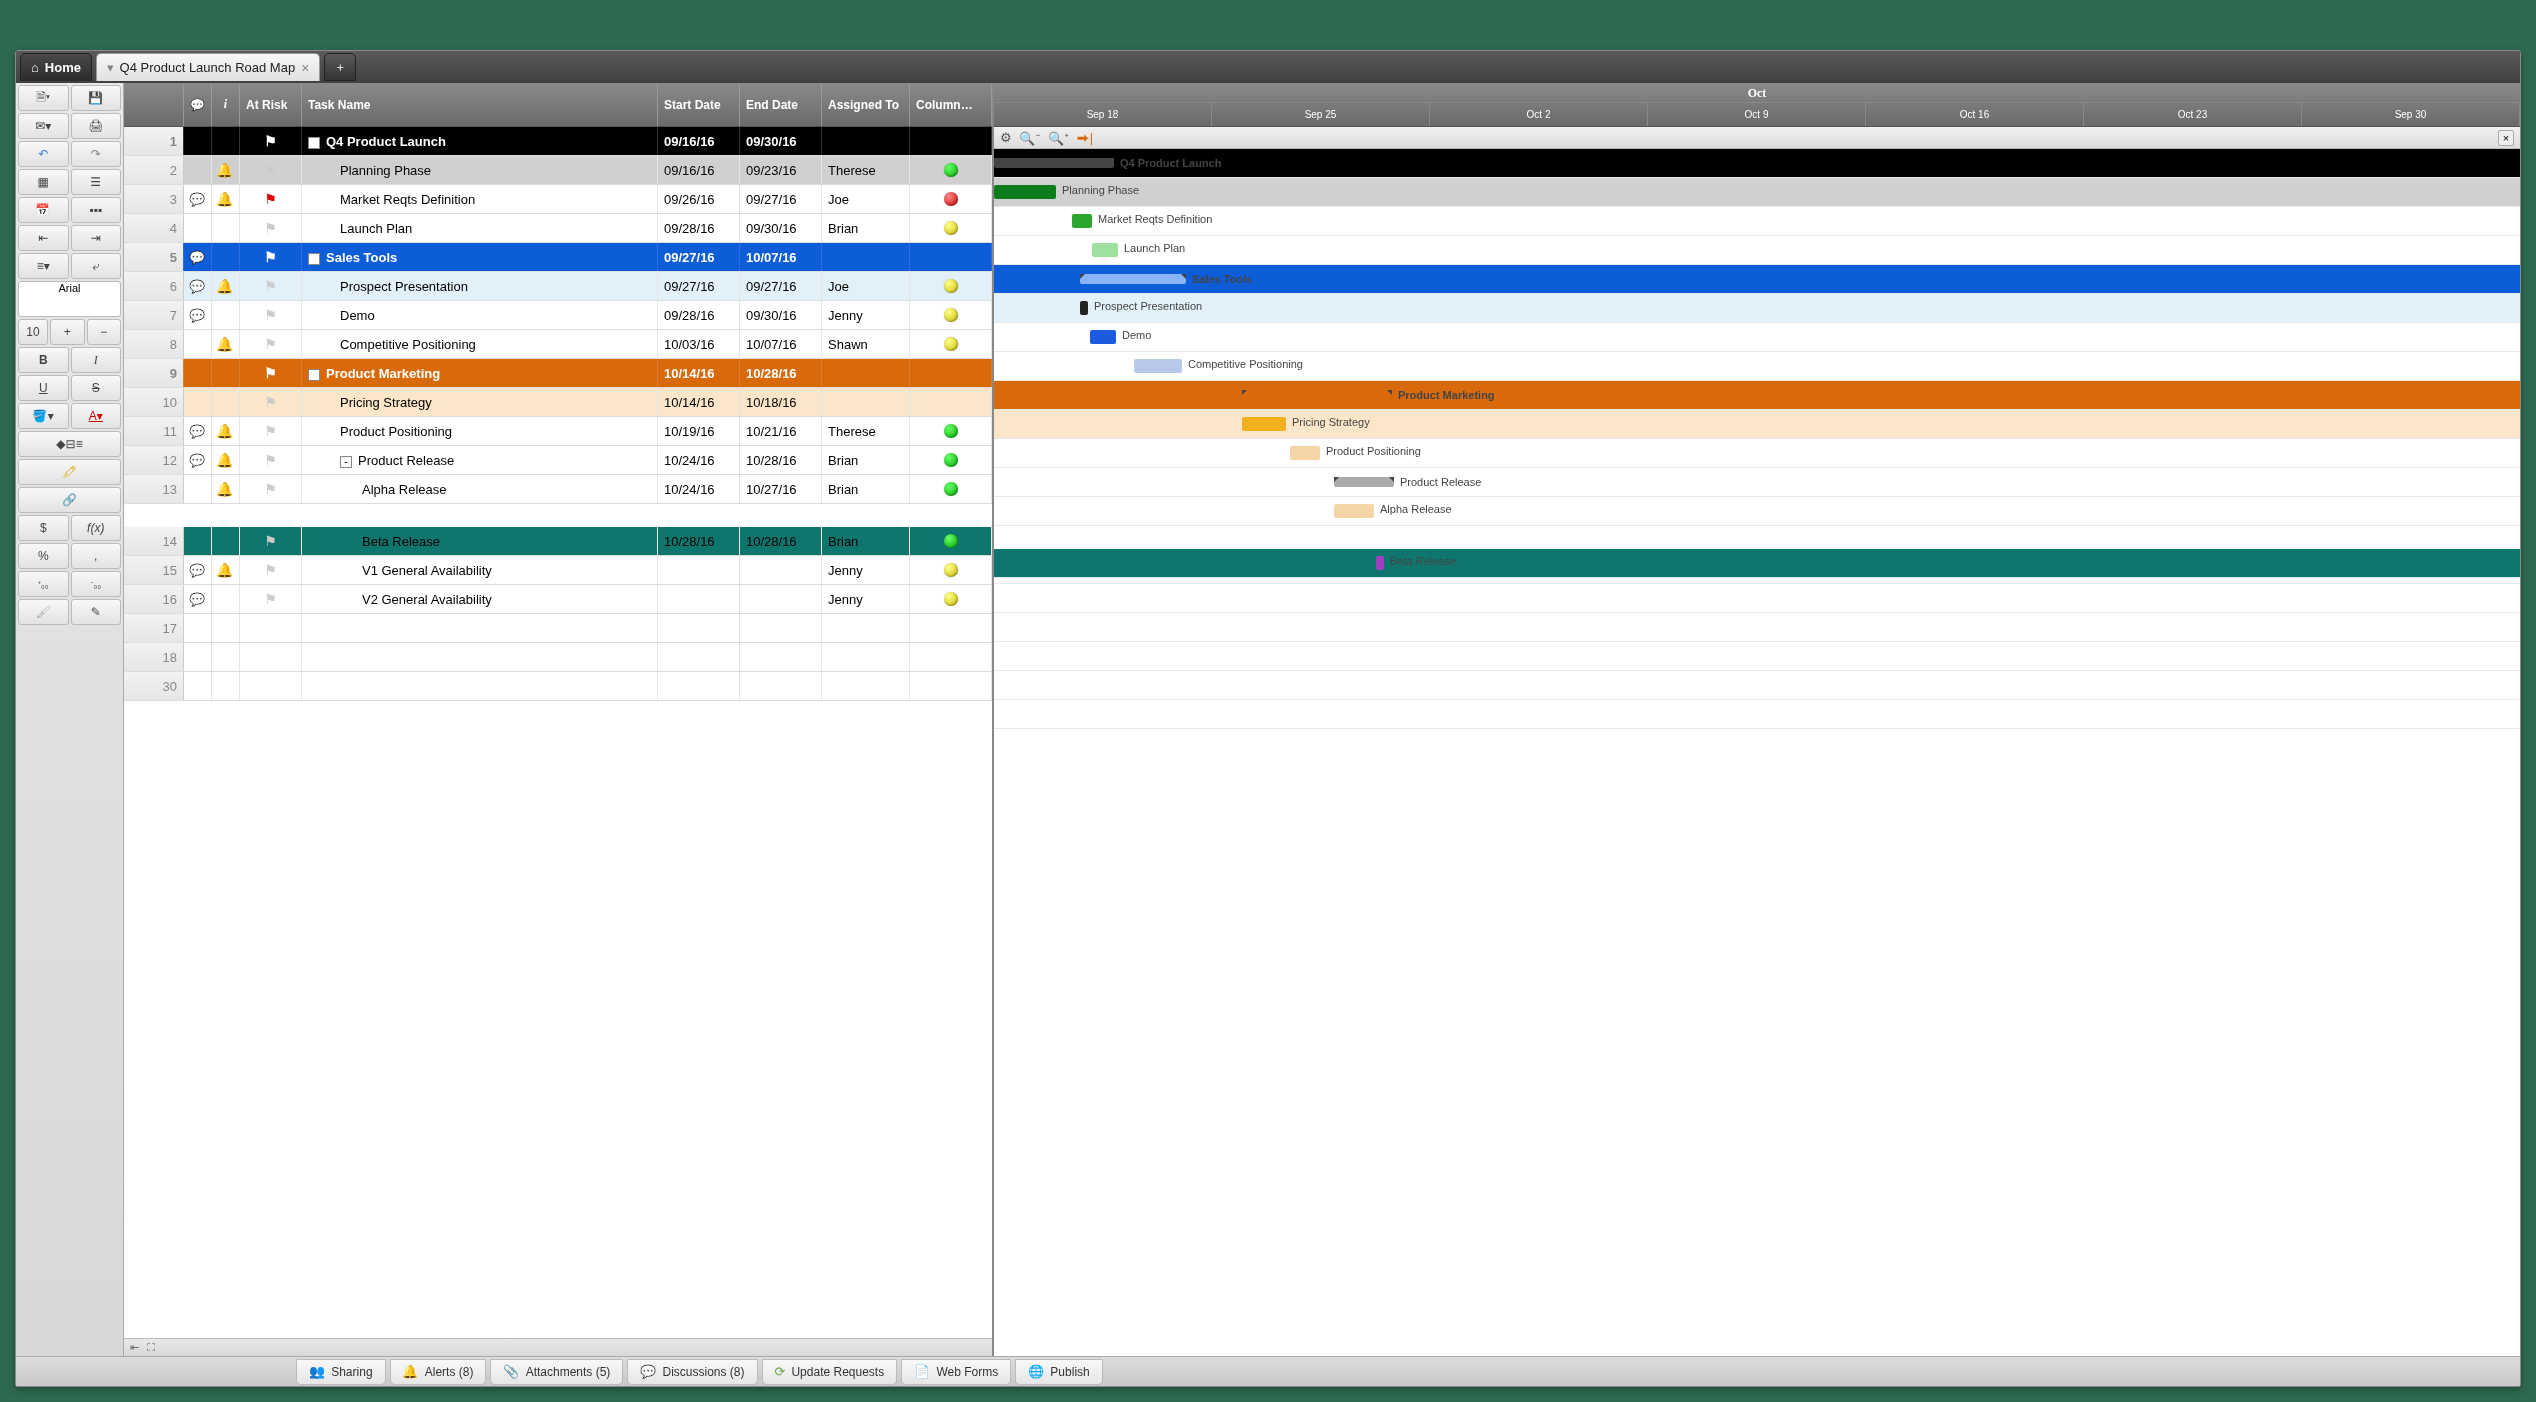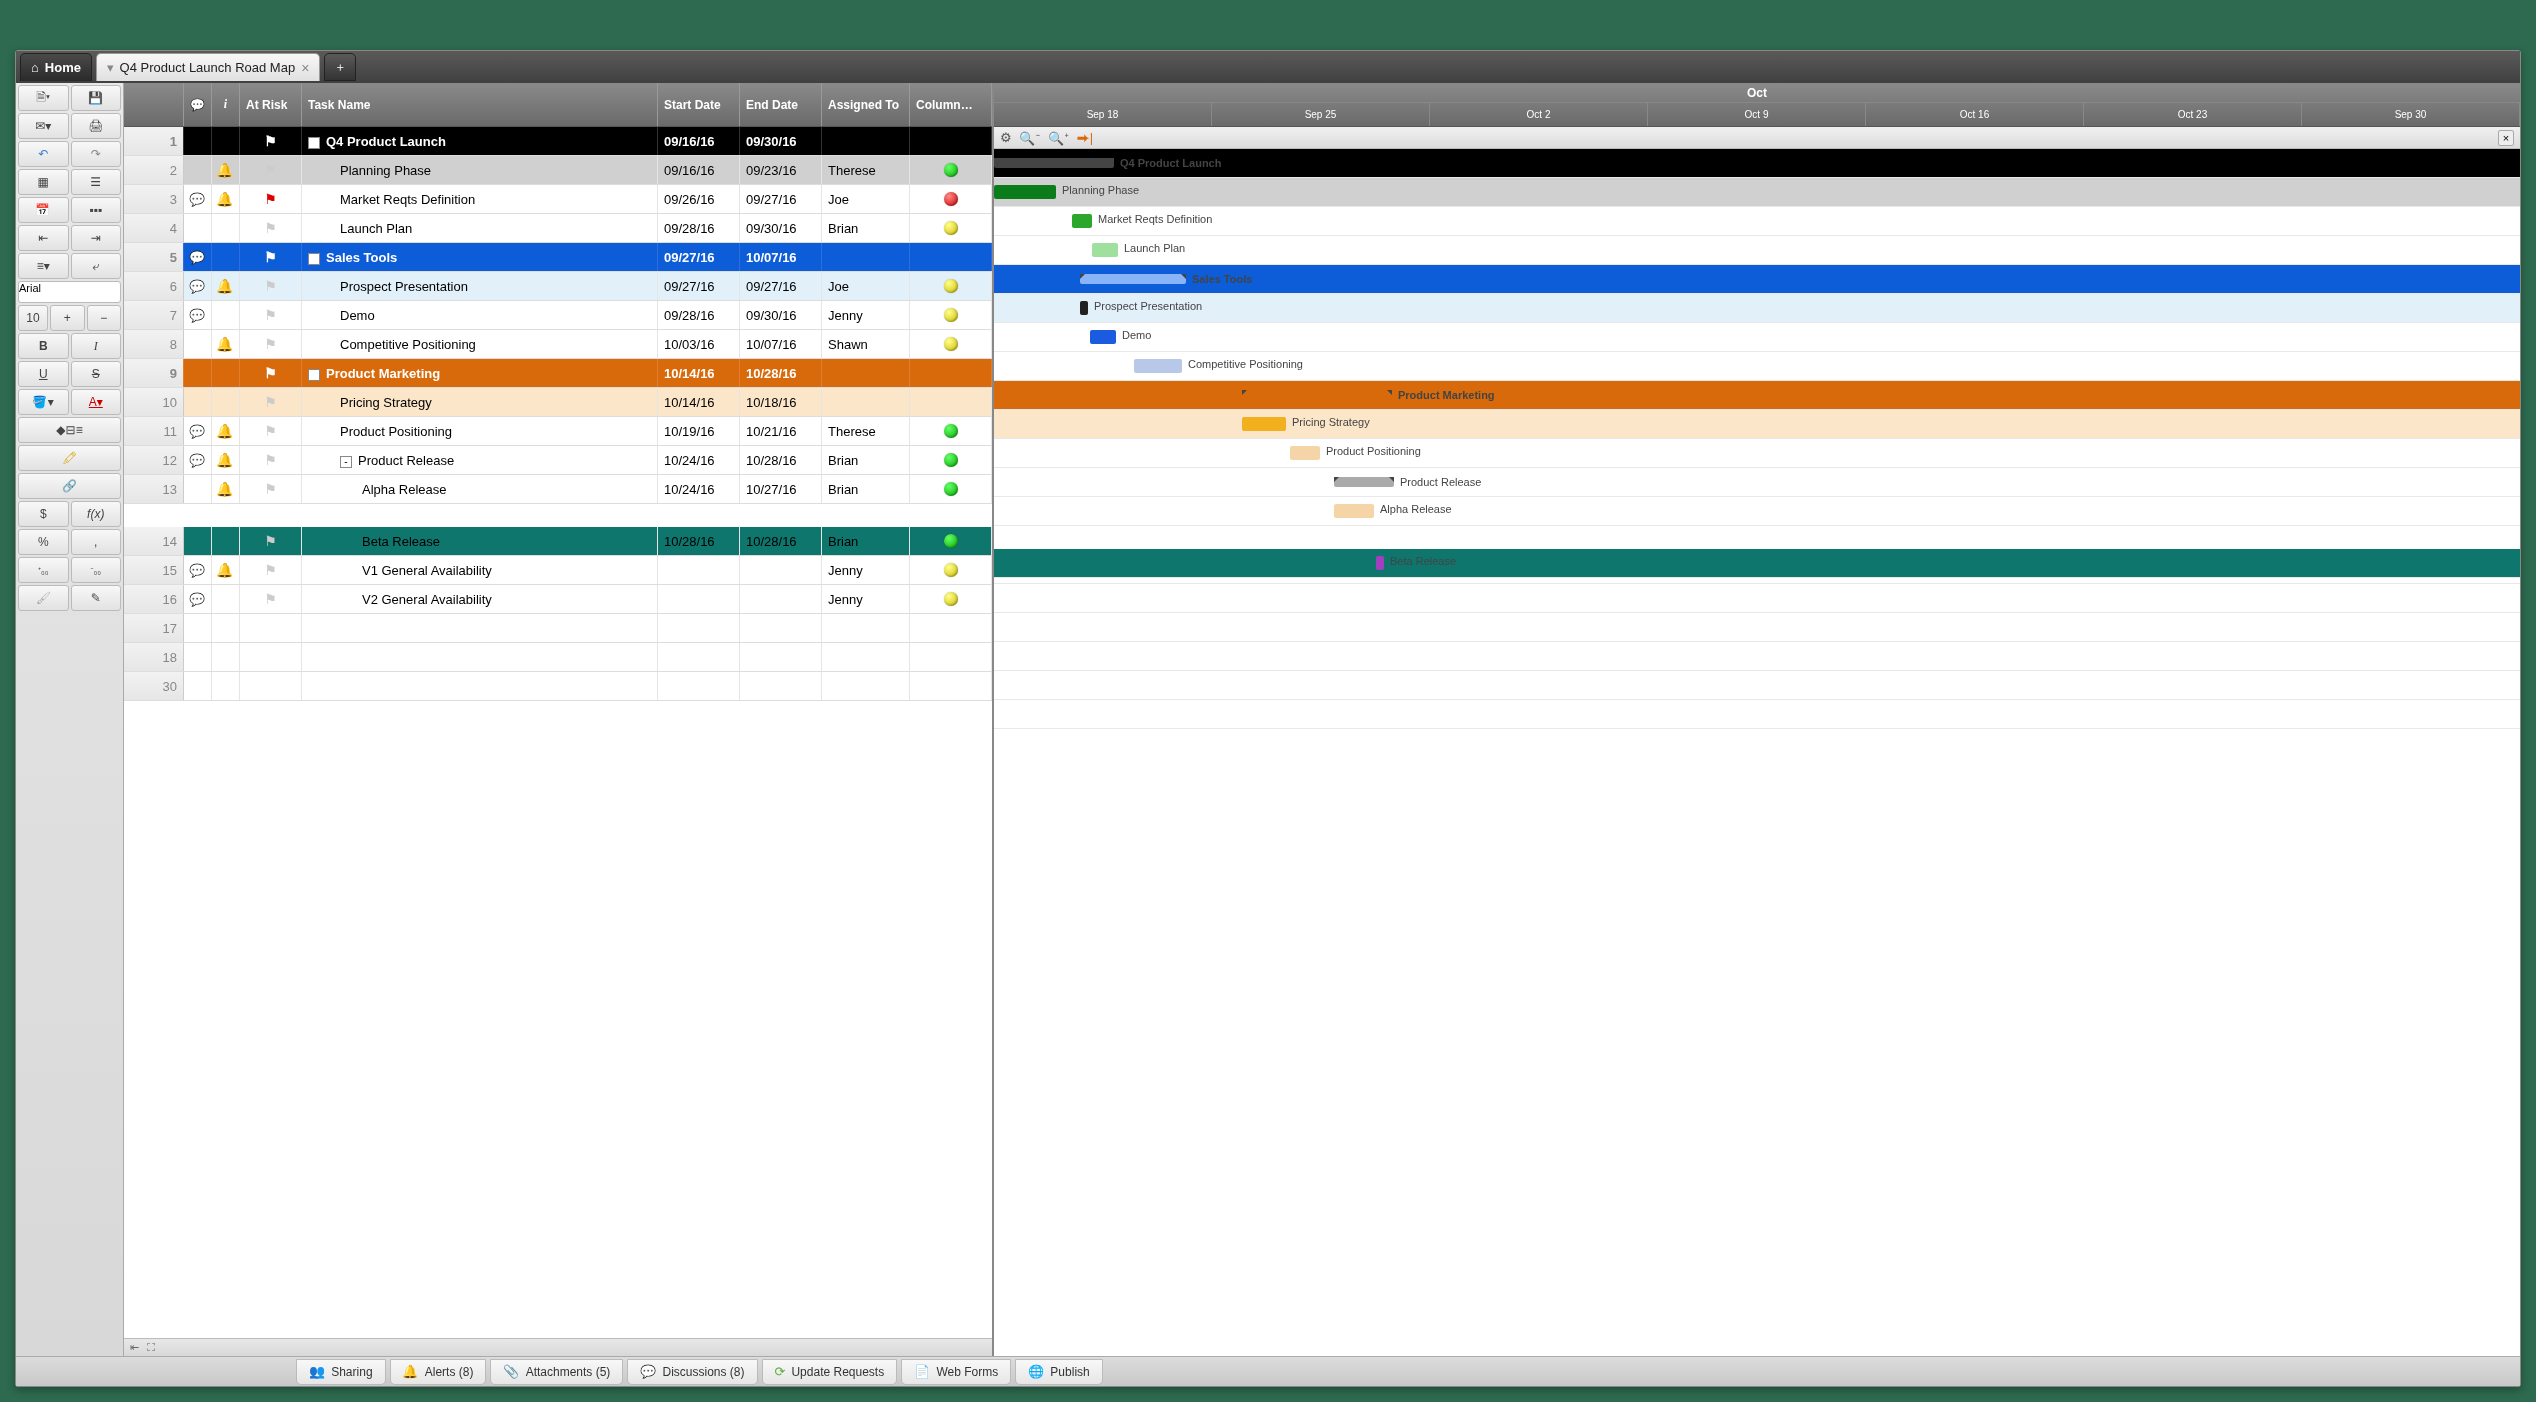--- a/index.html
+++ b/index.html
@@ -15,21 +15,21 @@
 .add-tab { background: linear-gradient(#5a5a5a,#333); color: #fff; width: 32px; justify-content: center; border-radius: 5px 5px 0 0; height: 28px; display: flex; align-items: center; margin-left: 4px; border: 1px solid #222; cursor: pointer; }
 
 
 .main { flex: 1; display: flex; overflow: hidden; }
 
 
 .left-tb { width: 108px; background: linear-gradient(#e8e8e8,#d8d8d8); border-right: 1px solid #aaa; display: flex; flex-direction: column; padding: 2px; gap: 2px; }
 .tb-row { display: flex; gap: 2px; }
 .tb-btn { flex: 1; height: 26px; background: linear-gradient(#f8f8f8,#e2e2e2); border: 1px solid #bbb; border-radius: 3px; display: flex; align-items: center; justify-content: center; font-size: 12px; color: #444; cursor: pointer; }
 .tb-btn.single { width: 100%; }
-.font-select { flex: 1; height: 22px; font-size: 11px; background: #fff; border: 1px solid #bbb; border-radius: 3px; }
+.font-select { flex: 1; height: 36px; font-size: 11px; text-align: center; background: #fff; border: 1px solid #bbb; border-radius: 3px; }
 
 
 .content { flex: 1; display: flex; flex-direction: column; overflow: hidden; }
 
 
 .split { flex: 1; display: flex; overflow: hidden; background: #fff; }
 .grid-pane { width: 870px; display: flex; flex-direction: column; border-right: 2px solid #888; }
 .gantt-pane { flex: 1; display: flex; flex-direction: column; overflow: hidden; position: relative; }
 
 
@@ -75,21 +75,21 @@
 .row-orange { background: #d96a0b; color: #fff; font-weight: bold; }
 .row-orange .gc { border-right-color: #e07d2e; }
 .row-lightorange { background: #fbe6c9; }
 .row-lightpurple { background: #0f766e; margin-top: 23px; }
 
 .indent1 { padding-left: 32px; }
 .indent2 { padding-left: 54px; }
 
 
 .gantt-header { background: linear-gradient(#8a8a8a,#6a6a6a); color: #fff; height: 44px; border-bottom: 1px solid #555; display: flex; flex-direction: column; }
-.gantt-month { text-align: center; font-size: 12px; font-weight: bold; border-bottom: 1px solid #888; height: 20px; line-height: 20px; }
+.gantt-month { text-align: center; font-size: 12px; font-weight: bold; border-bottom: 1px solid #888; height: 20px; line-height: 20px; font-family: Liberation Serif, serif; }
 .gantt-weeks { display: flex; flex: 1; }
 .gw { flex: 1; border-right: 1px solid #888; font-size: 10px; display: flex; align-items: center; justify-content: center; }
 
 .gantt-toolbar { height: 22px; background: linear-gradient(#f0f0f0,#dcdcdc); border-bottom: 1px solid #bbb; display: flex; align-items: center; gap: 8px; padding: 0 6px; }
 .gantt-toolbar .gtb { font-size: 13px; color: #555; cursor: pointer; }
 .gantt-toolbar .close-btn { margin-left: auto; border: 1px solid #aaa; width: 16px; height: 16px; display: flex; align-items: center; justify-content: center; font-size: 11px; border-radius: 2px; background: #eee; }
 
 .gantt-body { flex: 1; position: relative; overflow: hidden; }
 .gantt-row { position: absolute; left: 0; right: 0; height: 29px; border-bottom: 1px solid #e8e8e8; }
 .gbar { position: absolute; height: 14px; top: 7px; border-radius: 2px; }

